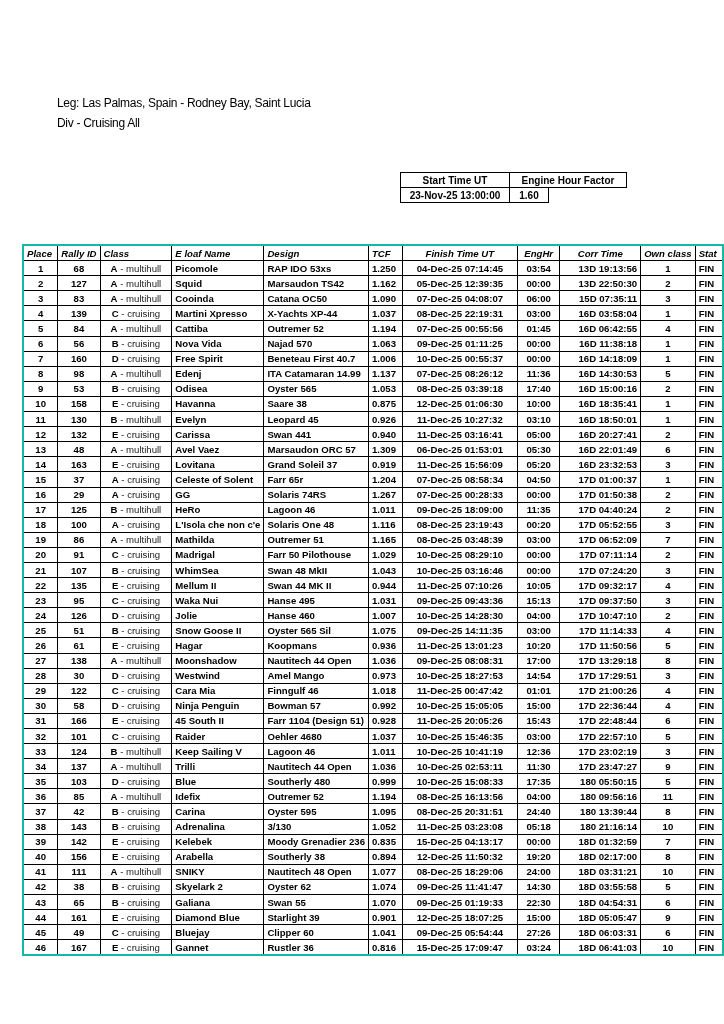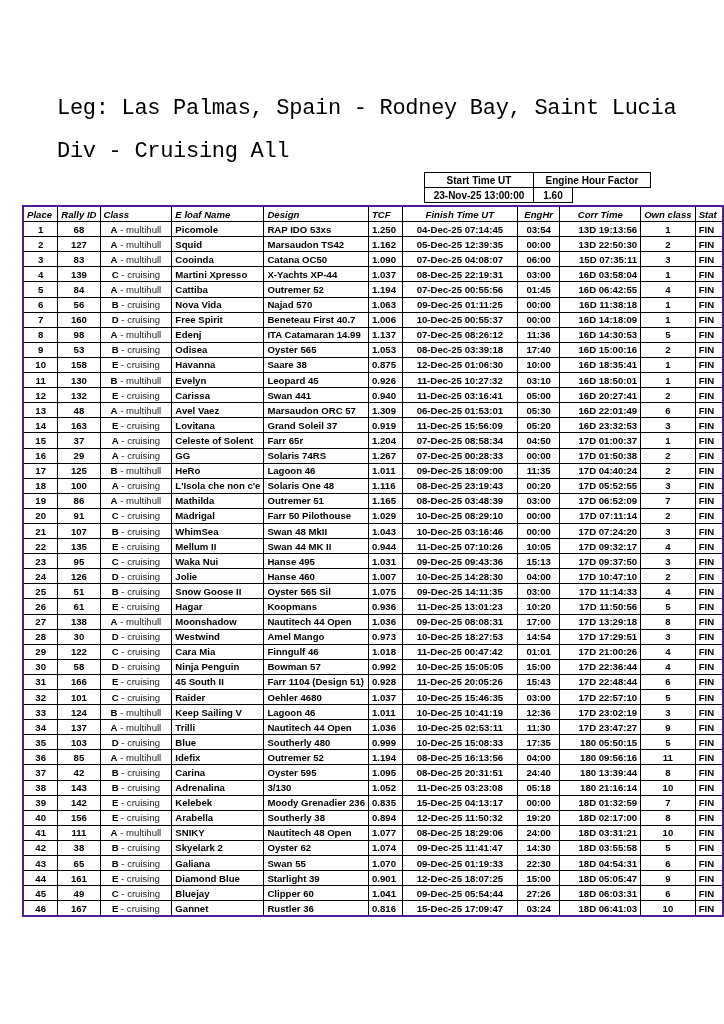--- a/index.html
+++ b/index.html
@@ -1,45 +1,45 @@
 <!DOCTYPE html>
 <html><head>
 <meta charset="utf-8">
 <style>
   html, body { margin: 0; padding: 0; background: #ffffff; }
   body { width: 724px; height: 1024px; position: relative; overflow: hidden;
          font-family: "Liberation Sans", sans-serif; color: #000; }
-  .title { position: absolute; left: 57px; font-size: 22px; font-family: Liberation Mono, monospace; letter-spacing: -0.3px; }
+  .title { position: absolute; left: 57px; font-size: 12px; font-family: Liberation Sans, sans-serif; letter-spacing: -0.3px; }
   #leg-title { top: 96px; }
-  #div-title { top: 139px; }
+  #div-title { top: 116px; }
 
   .meta { position: absolute; border-collapse: collapse; font-size: 10px; font-weight: bold; }
   .meta td { border: 1.5px solid #000; height: 14px; padding: 0 4px; text-align: center; white-space: nowrap; }
 
   table.results { position: absolute; left: 22px; top: 205px; border-collapse: collapse;
                   font-size: 9.6px; table-layout: fixed; }
   table.results th, table.results td { border: 1.2px solid #000; height: 14.1px; padding: 0 3px;
         white-space: nowrap; overflow: hidden; line-height: 13px; }
   table.results th { font-style: italic; font-weight: bold; text-align: left; }
   table.results th.c { text-align: center; }
   table.results td { font-weight: bold; }
   td.c { text-align: center; }
   td.r { text-align: right; }
   td.cls { text-align: center; }
   td.cls .letter { font-weight: bold; }
   td.cls .kind { font-weight: normal; color: #222; }
-  table.results { border: 2px solid #4c1d95; }
+  table.results { border: 2px solid #14b8a6; margin-top: 39px; }
 </style>
 </head>
 <body>
 
 <div id="leg-title" class="title">Leg: Las Palmas, Spain - Rodney Bay, Saint Lucia</div>
 <div id="div-title" class="title">Div - Cruising All</div>
 
-<table class="meta" style="left:424px; top:172px;">
+<table class="meta" style="left:400px; top:172px;">
   <tbody>
       <tr>
     <td style="width:100px">Start Time UT</td>
     <td style="width:108px; text-align:center" colspan="2">Engine Hour Factor</td>
   </tr>
   <tr>
     <td>23-Nov-25 13:00:00</td>
     <td style="width:30px">1.60</td>
     <td style="border:none"></td>
   </tr>

